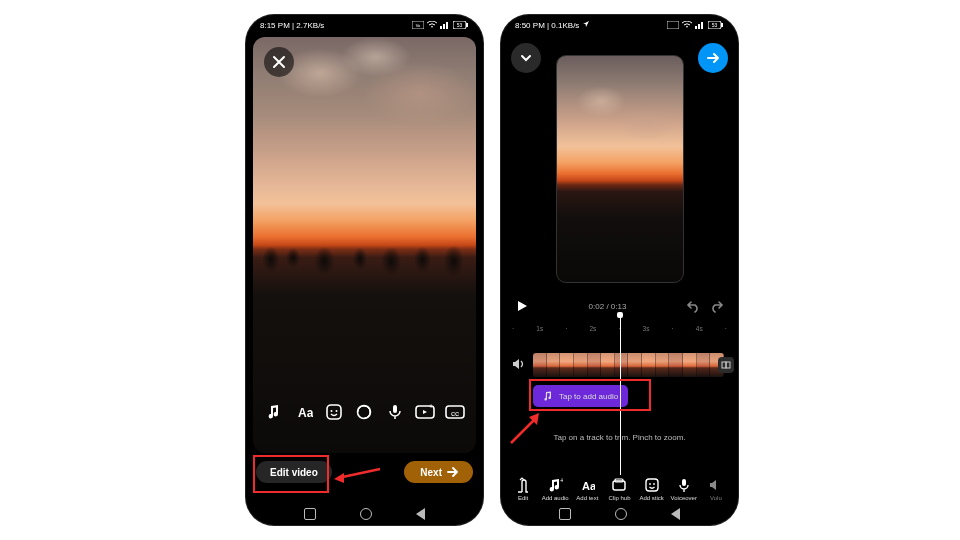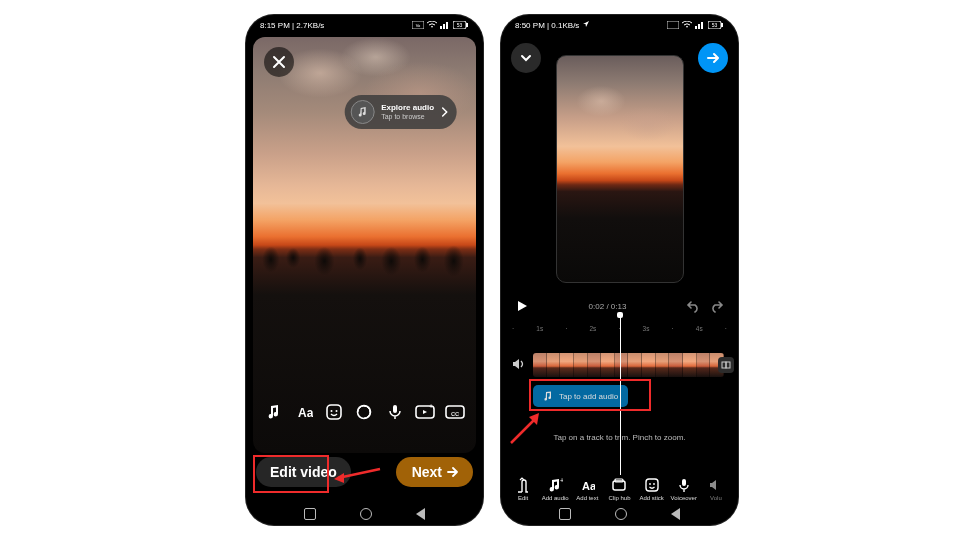--- a/index.html
+++ b/index.html
@@ -61,22 +61,22 @@
   .p1-audio-pill .labels { display:flex; flex-direction:column; line-height:1.05; }
   .p1-audio-pill .t1 { font-size:8px; font-weight:700; }
   .p1-audio-pill .t2 { font-size:7px; color:#ccc; }
 
   .p1-toolrow { position:absolute; left:7px; right:7px; bottom:98px; height:30px;
      display:flex; justify-content:space-between; align-items:center; padding:0 10px; z-index:20;}
   .tool-ic { width:22px; height:22px; display:flex; align-items:center; justify-content:center; border-radius:6px;}
 
   .p1-bottom { position:absolute; left:10px; right:10px; bottom:38px; height:30px;
      display:flex; justify-content:space-between; align-items:center; z-index:20;}
-  .pill-btn { height:30px; border-radius:16px; display:flex; align-items:center; justify-content:center;
-     font-size:14px; font-weight:600; padding:0 14px; }
+  .pill-btn { height:22px; border-radius:16px; display:flex; align-items:center; justify-content:center;
+     font-size:10px; font-weight:600; padding:0 14px; }
   .pill-dark { background:#262626; }
   .pill-blue { background:#a16207; gap:5px; padding:0 14px 0 16px;}
 
   .redbox1 { position:absolute; border:2px solid #ef2b2b; z-index:30; }
   .arrow { position:absolute; z-index:31; }
 
   
   .p2-top-btns { position:absolute; top:28px; left:10px; right:10px; height:30px;
     display:flex; justify-content:space-between; z-index:20;}
   .circ-btn { width:30px;height:30px;border-radius:50%;display:flex;align-items:center;justify-content:center;}
@@ -114,21 +114,21 @@
   }
   .p2-filmstrip > div:nth-child(odd){ filter:brightness(.92) hue-rotate(-4deg);}
   .p2-filmstrip > div:nth-child(3n){ filter:brightness(1.05);}
   .p2-transition-dot{ position:absolute; right:4px; top:18px; width:16px;height:16px;
     border-radius:4px;background:#2c2c2c;display:flex;align-items:center;justify-content:center;}
 
   .p2-playhead { position:absolute; left:50%; top:300px; width:1.5px; height:160px; background:#fff; z-index:25;}
   .p2-playhead::before{content:"";position:absolute;top:-3px;left:-2.5px;width:6px;height:6px;border-radius:2px;background:#fff;}
 
   .p2-audio-pill { position:absolute; top:370px; left:32px; height:22px;
-    background:#0369a1; border-radius:5px; display:flex; align-items:center;
+    background:#6d28d9; border-radius:5px; display:flex; align-items:center;
     gap:6px; padding:0 10px; font-size:8px; color:#ddd;}
 
   .p2-hint { position:absolute; top:418px; left:0; right:0; text-align:center;
     font-size:8px; color:#bbb;}
 
   .p2-tools { position:absolute; bottom:24px; left:0; right:0; height:40px;
     display:flex; justify-content:space-between; align-items:flex-end; padding:0 6px;}
   .p2-tool { flex:1; display:flex; flex-direction:column; align-items:center; gap:2px;}
   .p2-tool .lbl { font-size:6px; color:#ddd; white-space:nowrap;}
   .p2-tool svg { display:block;}
@@ -172,34 +172,20 @@
       <div class="p1-clouds"></div>
       <div class="p1-trees"></div>
     </div>
 
     <div class="p1-close">
       <svg width="14" height="14" viewBox="0 0 14 14">
           <path d="M2 2 L12 12 M12 2 L2 12" stroke="#fff" stroke-width="2" stroke-linecap="round"></path>
         </svg>
     </div>
 
-    <div class="p1-audio-pill">
-      <div class="avatar">
-        <svg width="12" height="12" viewBox="0 0 12 12">
-            <path d="M4 2 L9 1 V7.5 A1.5 1.5 0 1 1 7.5 6 V2.5 L5 3 V9 A1.5 1.5 0 1 1 3.5 7.5" fill="#ddd"></path>
-          </svg>
-      </div>
-      <div class="labels">
-        <span class="t1">Explore audio</span>
-        <span class="t2">Tap to browse</span>
-      </div>
-      <svg width="8" height="12" viewBox="0 0 8 12">
-          <path d="M2 2 L6 6 L2 10" stroke="#fff" stroke-width="1.5" fill="none" stroke-linecap="round"></path>
-        </svg>
-    </div>
 
     <div class="p1-toolrow">
       <div class="tool-ic">
           <svg width="18" height="18" viewBox="0 0 18 18">
             <path d="M6 3 L13 2 V11 A2.2 2.2 0 1 1 11 9 V4.5 L8 5 V13 A2.2 2.2 0 1 1 6 11 Z" fill="#fff"></path>
           </svg>
         </div>
       <div class="tool-ic">
           <svg width="18" height="18" viewBox="0 0 18 18">
             <text x="3" y="14" font-size="12" font-weight="600" fill="#fff">Aa</text>

